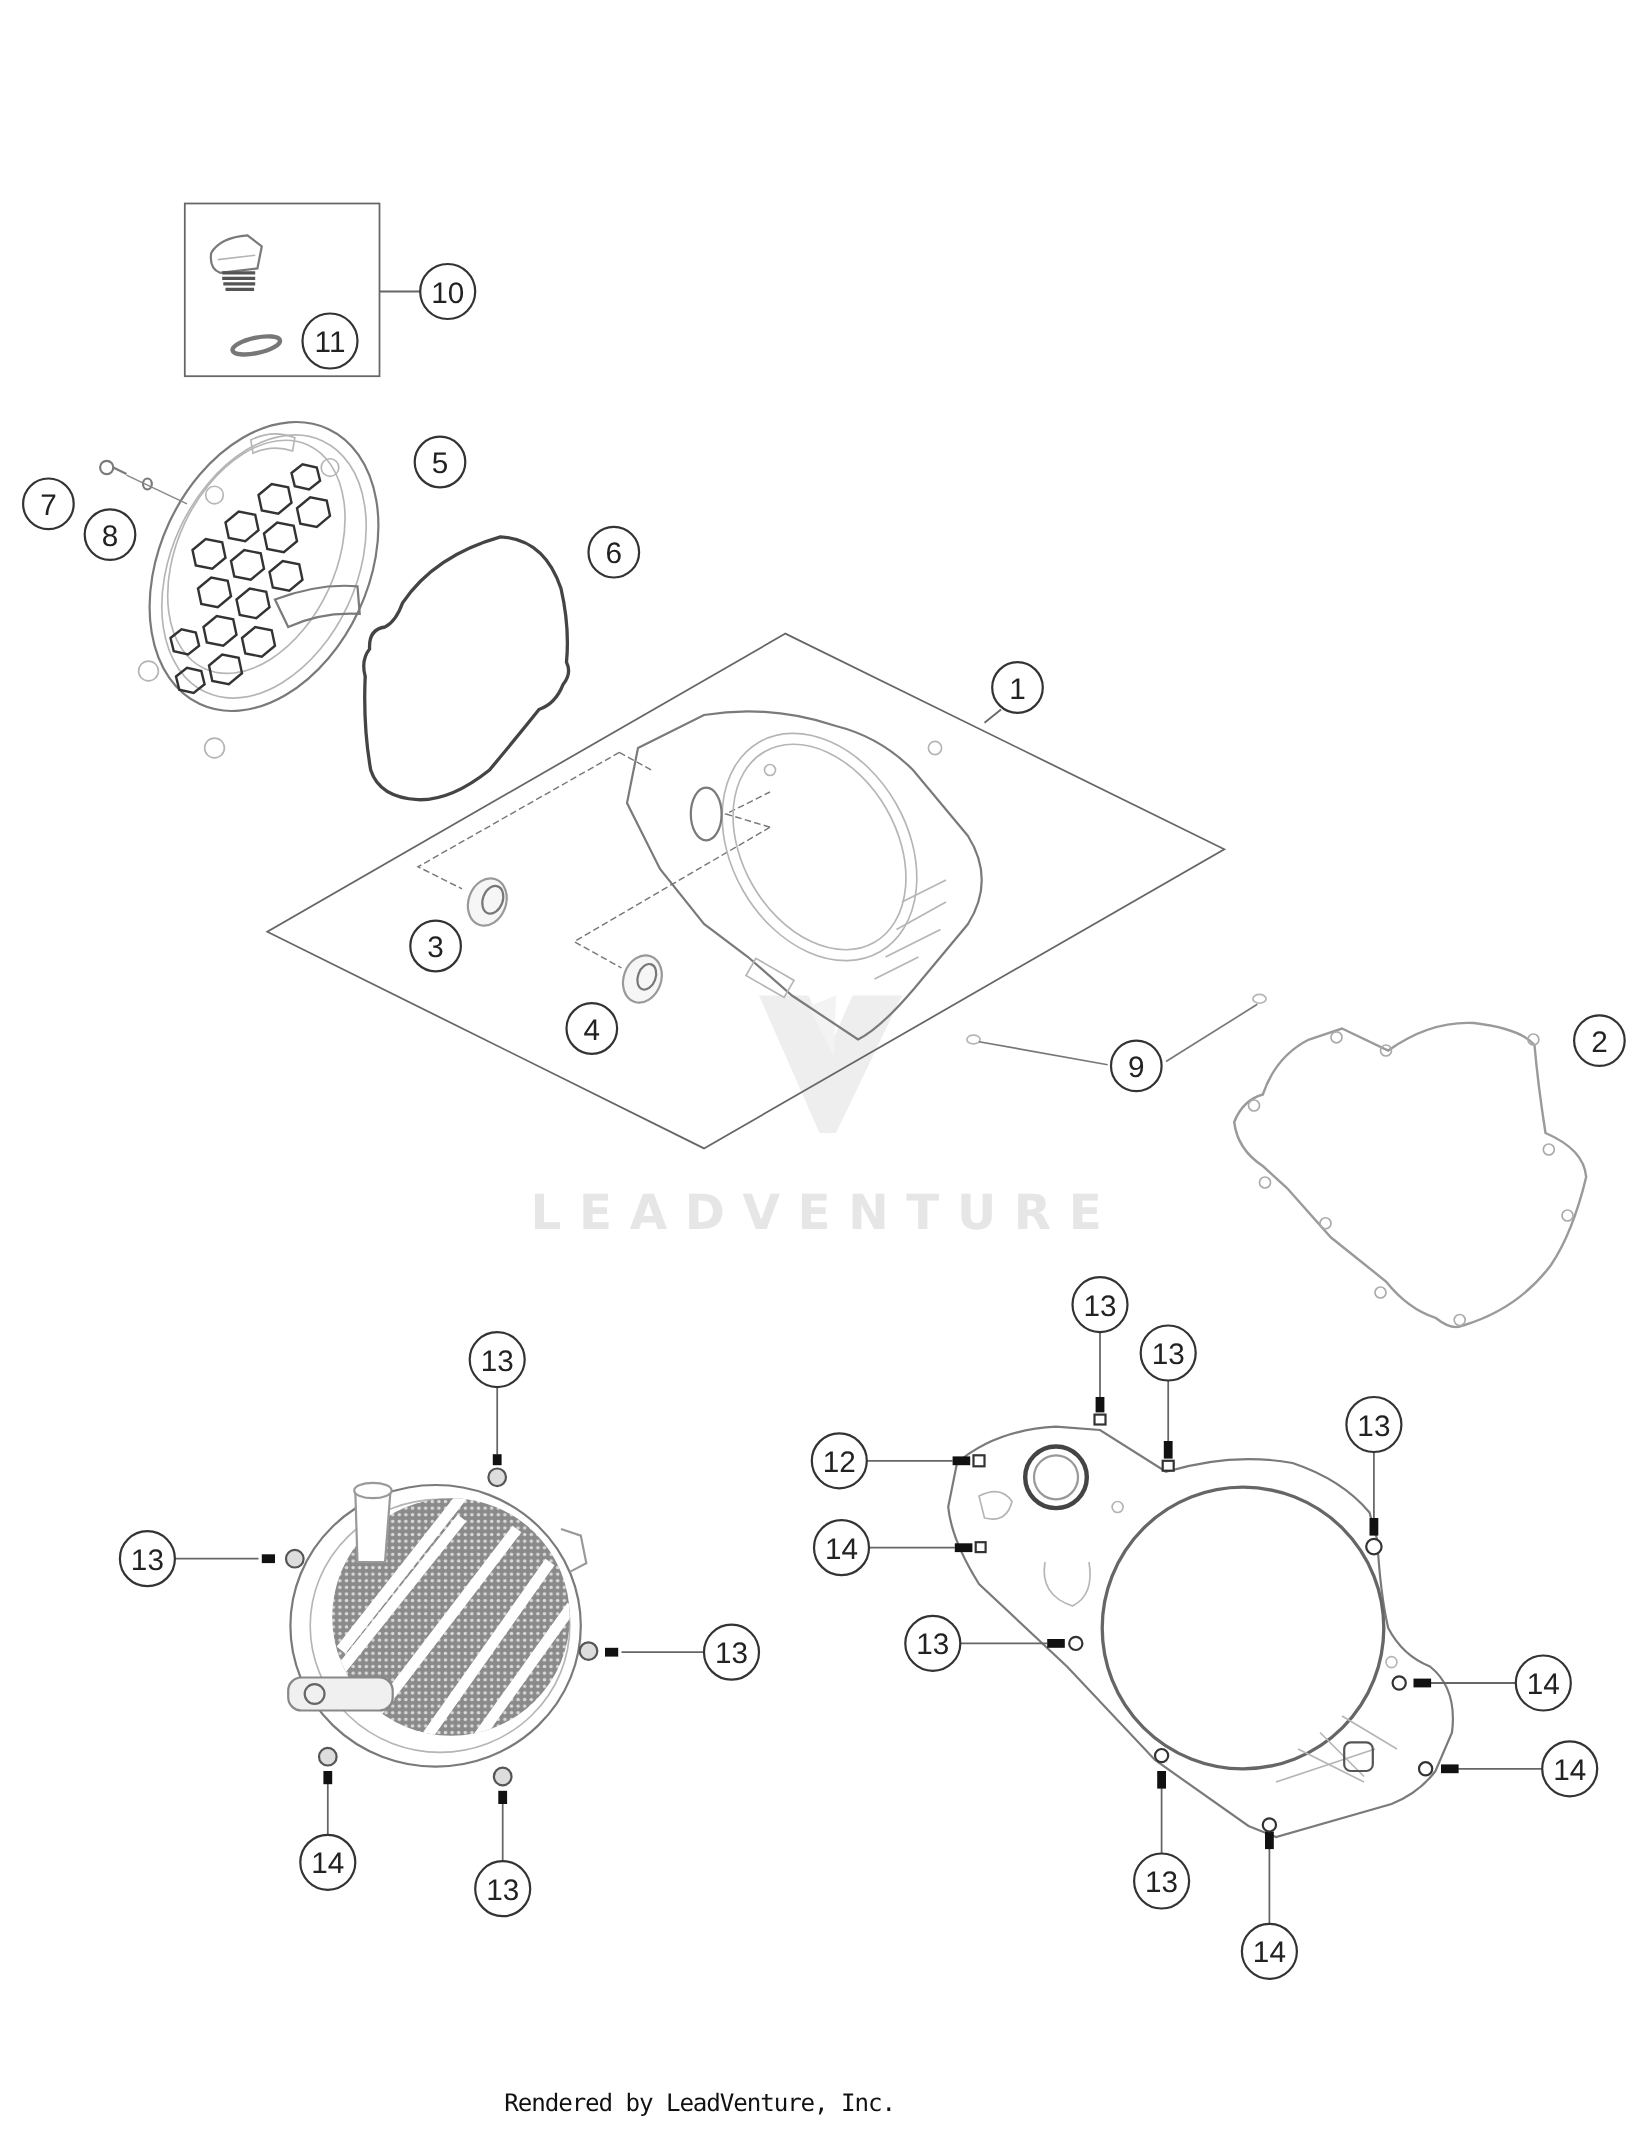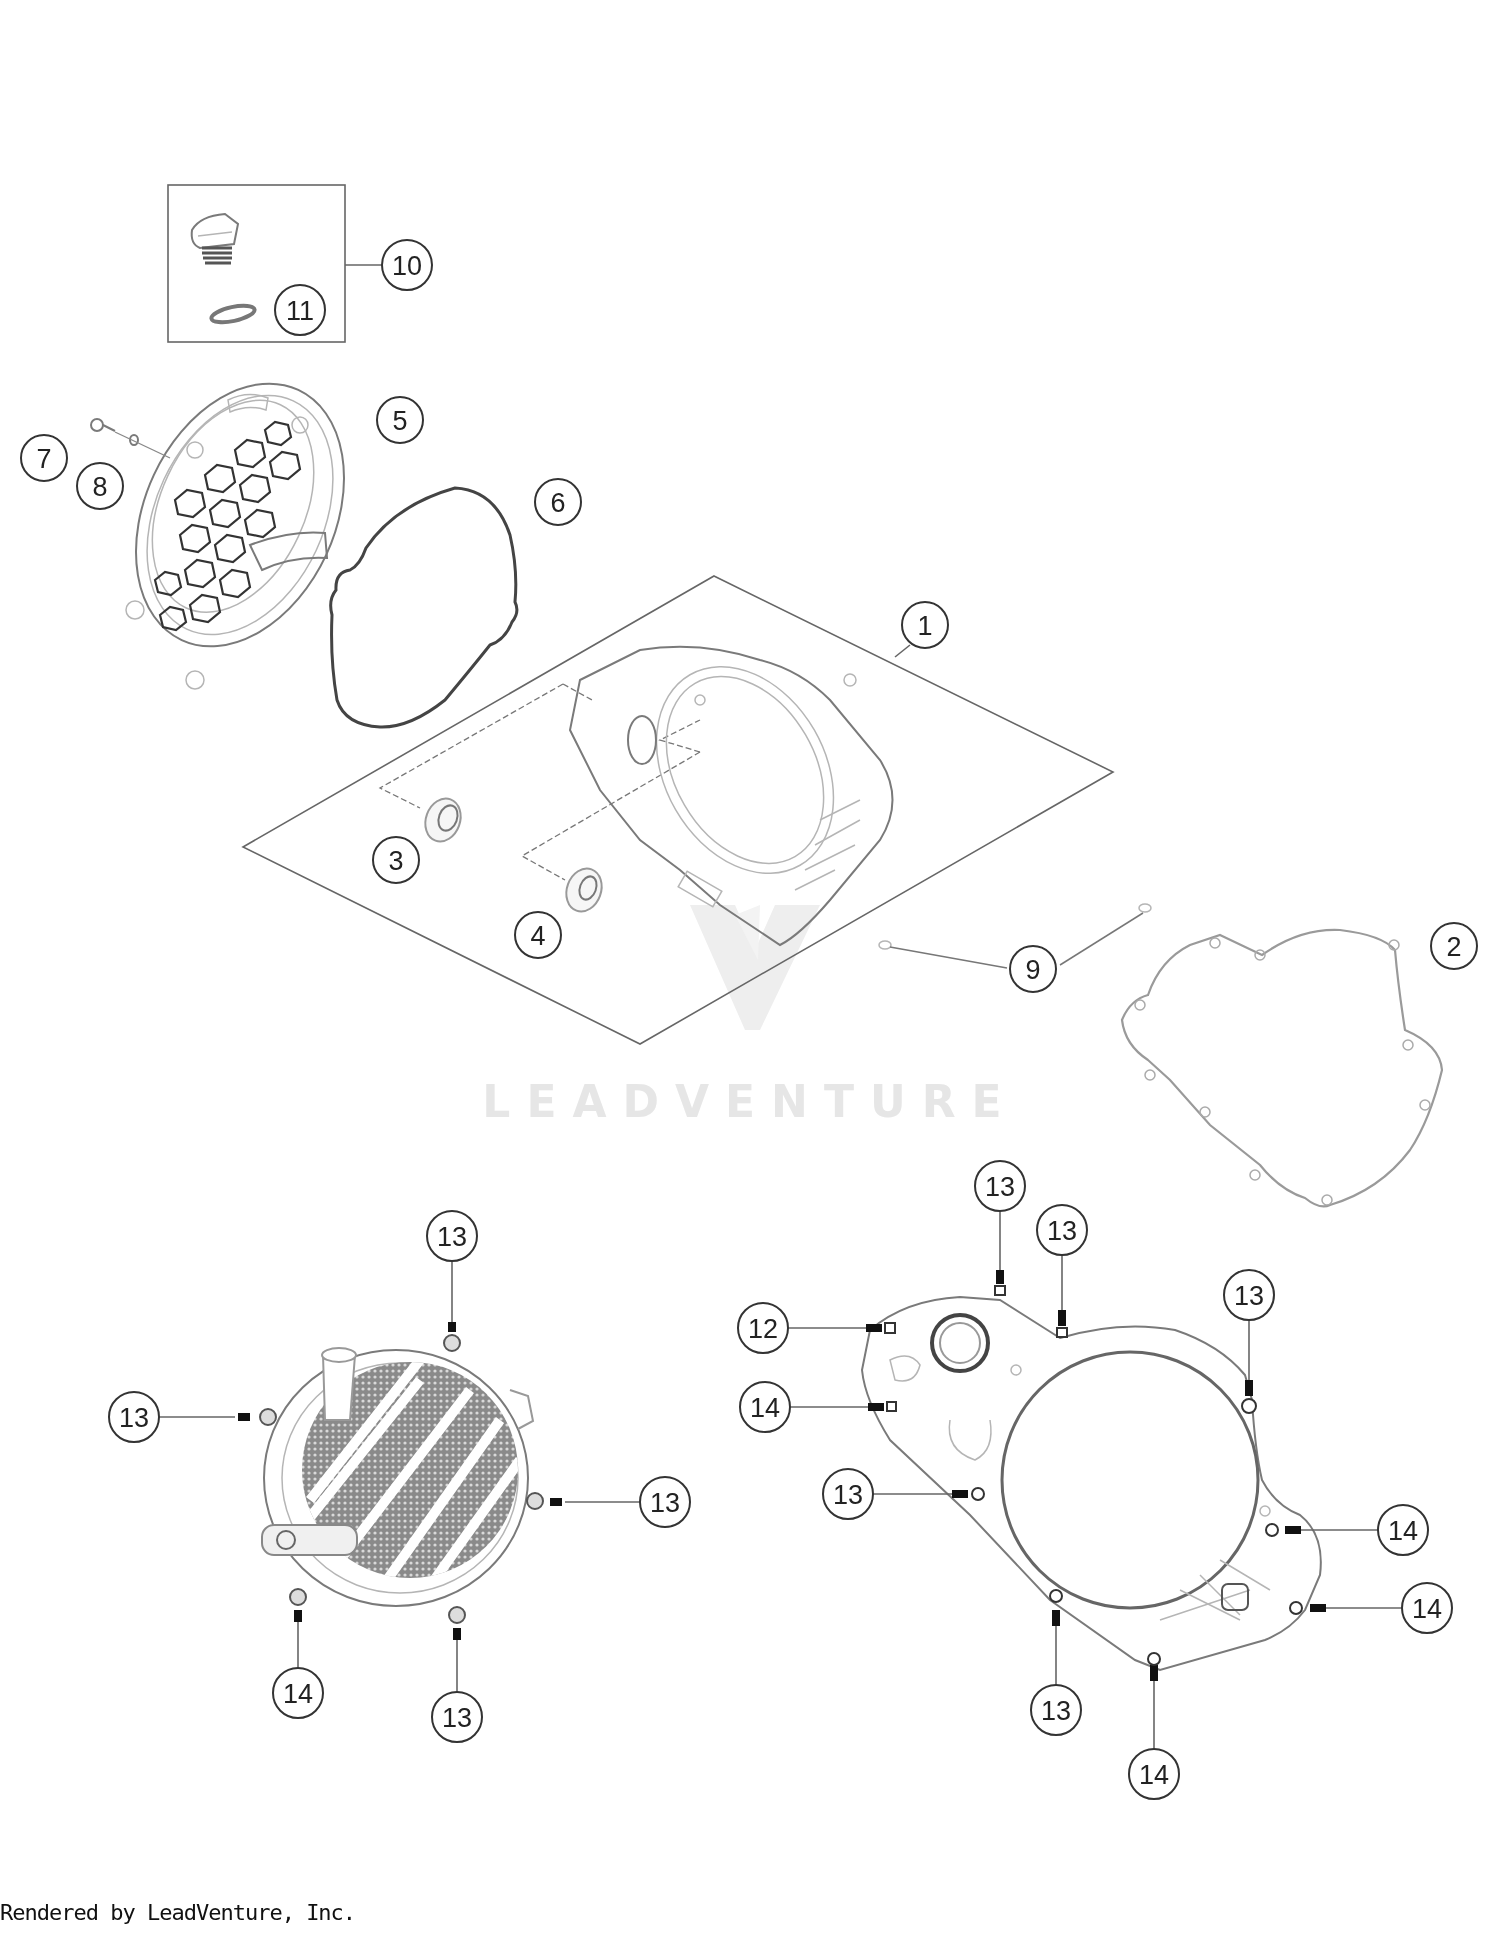--- a/index.html
+++ b/index.html
@@ -7,21 +7,21 @@
     #diagram { position: absolute; left: 0; top: 0; width: 1500px; height: 1942px; }
     .callout-circle { fill: #ffffff; stroke: #333333; stroke-width: 2; }
     .callout-text { font-family: "Liberation Sans", sans-serif; font-size: 27px; fill: #222222; text-anchor: middle; dominant-baseline: central; }
     .leader { stroke: #666666; stroke-width: 1.6; fill: none; }
     .frame { stroke: #666666; stroke-width: 1.6; fill: none; }
     .dashed { stroke: #777777; stroke-width: 1.3; fill: none; stroke-dasharray: 6 3; }
     .part { stroke: #7a7a7a; stroke-width: 2; fill: none; }
     .part-light { stroke: #b5b5b5; stroke-width: 1.5; fill: none; }
     .bolt { fill: #111111; }
     .watermark-text { font-family: "DejaVu Sans", sans-serif; font-weight: bold; font-size: 44px; letter-spacing: 16px; fill: #e6e6e6; text-anchor: middle; }
-    .footer { position: absolute; left: 0; width: 1208px; top: 1900px; font-family: "DejaVu Sans Mono", monospace; font-size: 22px; color: #111111; letter-spacing: -1px; }
+    .footer { position: absolute; left: 0; width: 1208px; top: 1900px; text-align: center; font-family: "DejaVu Sans Mono", monospace; font-size: 22px; color: #111111; letter-spacing: -1px; padding-left: 32px; }
   </style>
 </head>
 <body>
 
 <svg id="diagram" viewBox="0 0 1500 1942" xmlns="http://www.w3.org/2000/svg">
 
   <g opacity="1">
     <polygon points="690,905 735,905 755,950 775,905 820,905 760,1030 745,1030" fill="#eeeeee"></polygon>
     <polygon points="735,915 760,905 758,960" fill="#f3f3f3"></polygon>
   </g>

